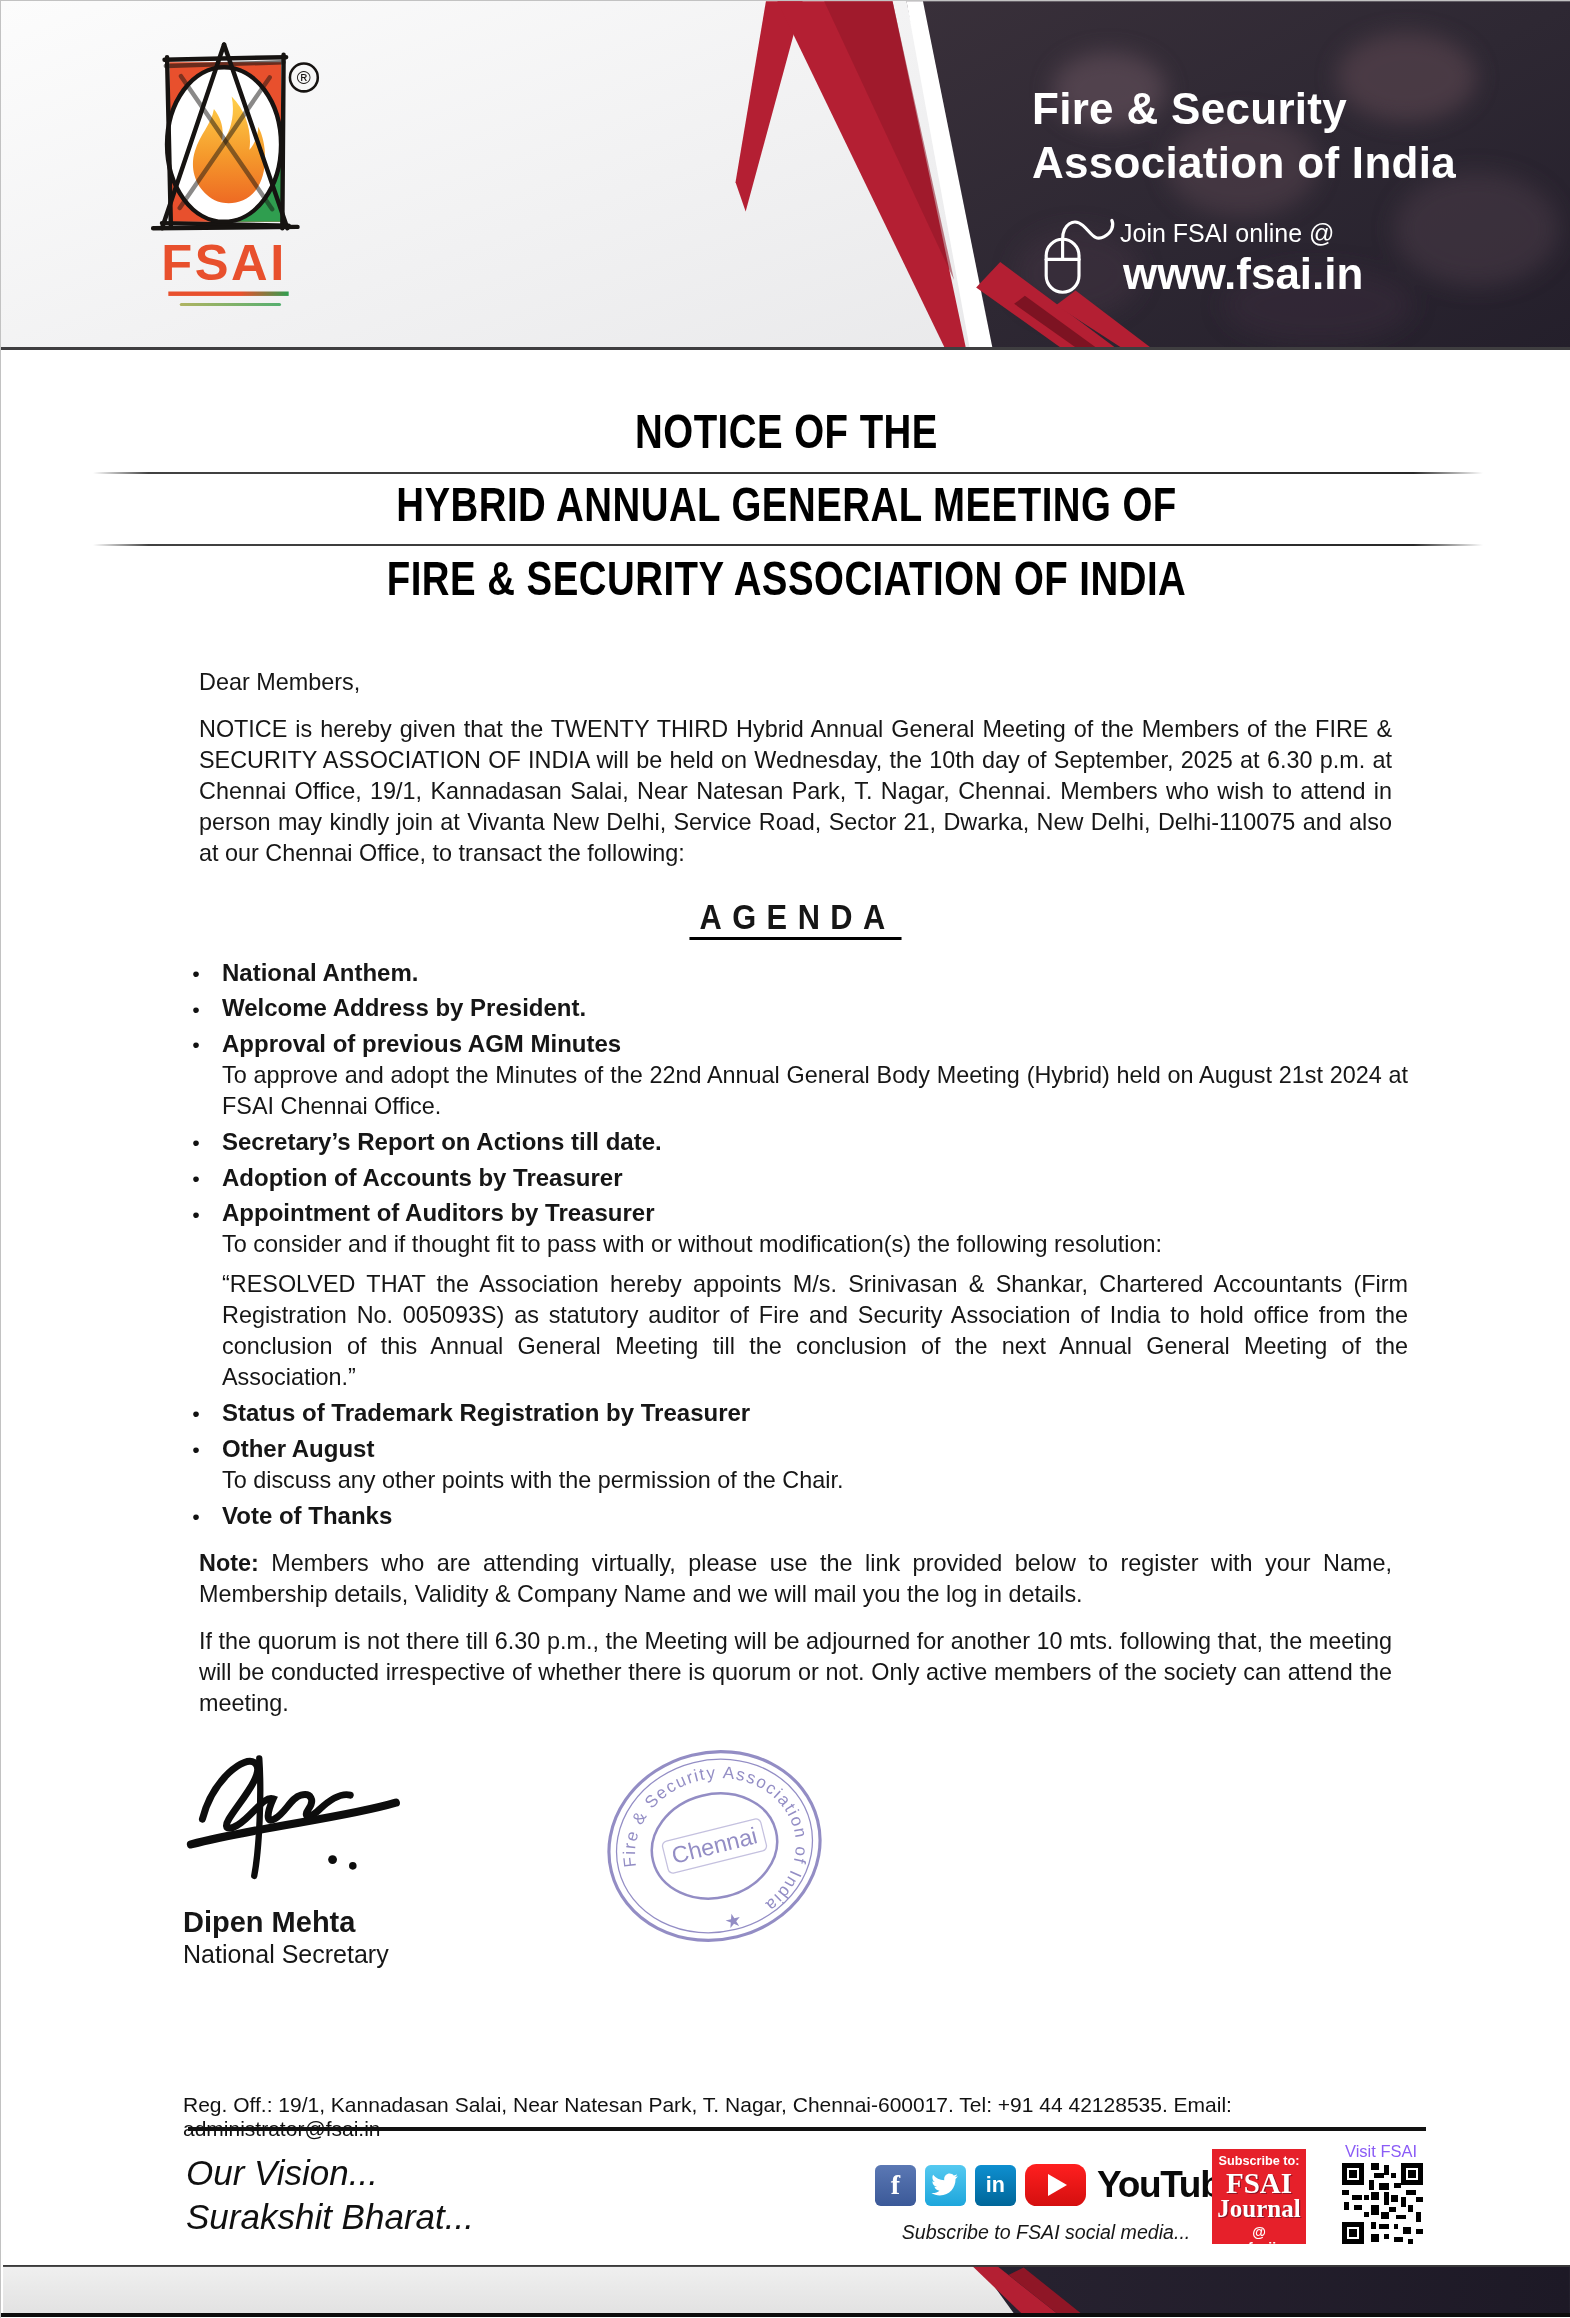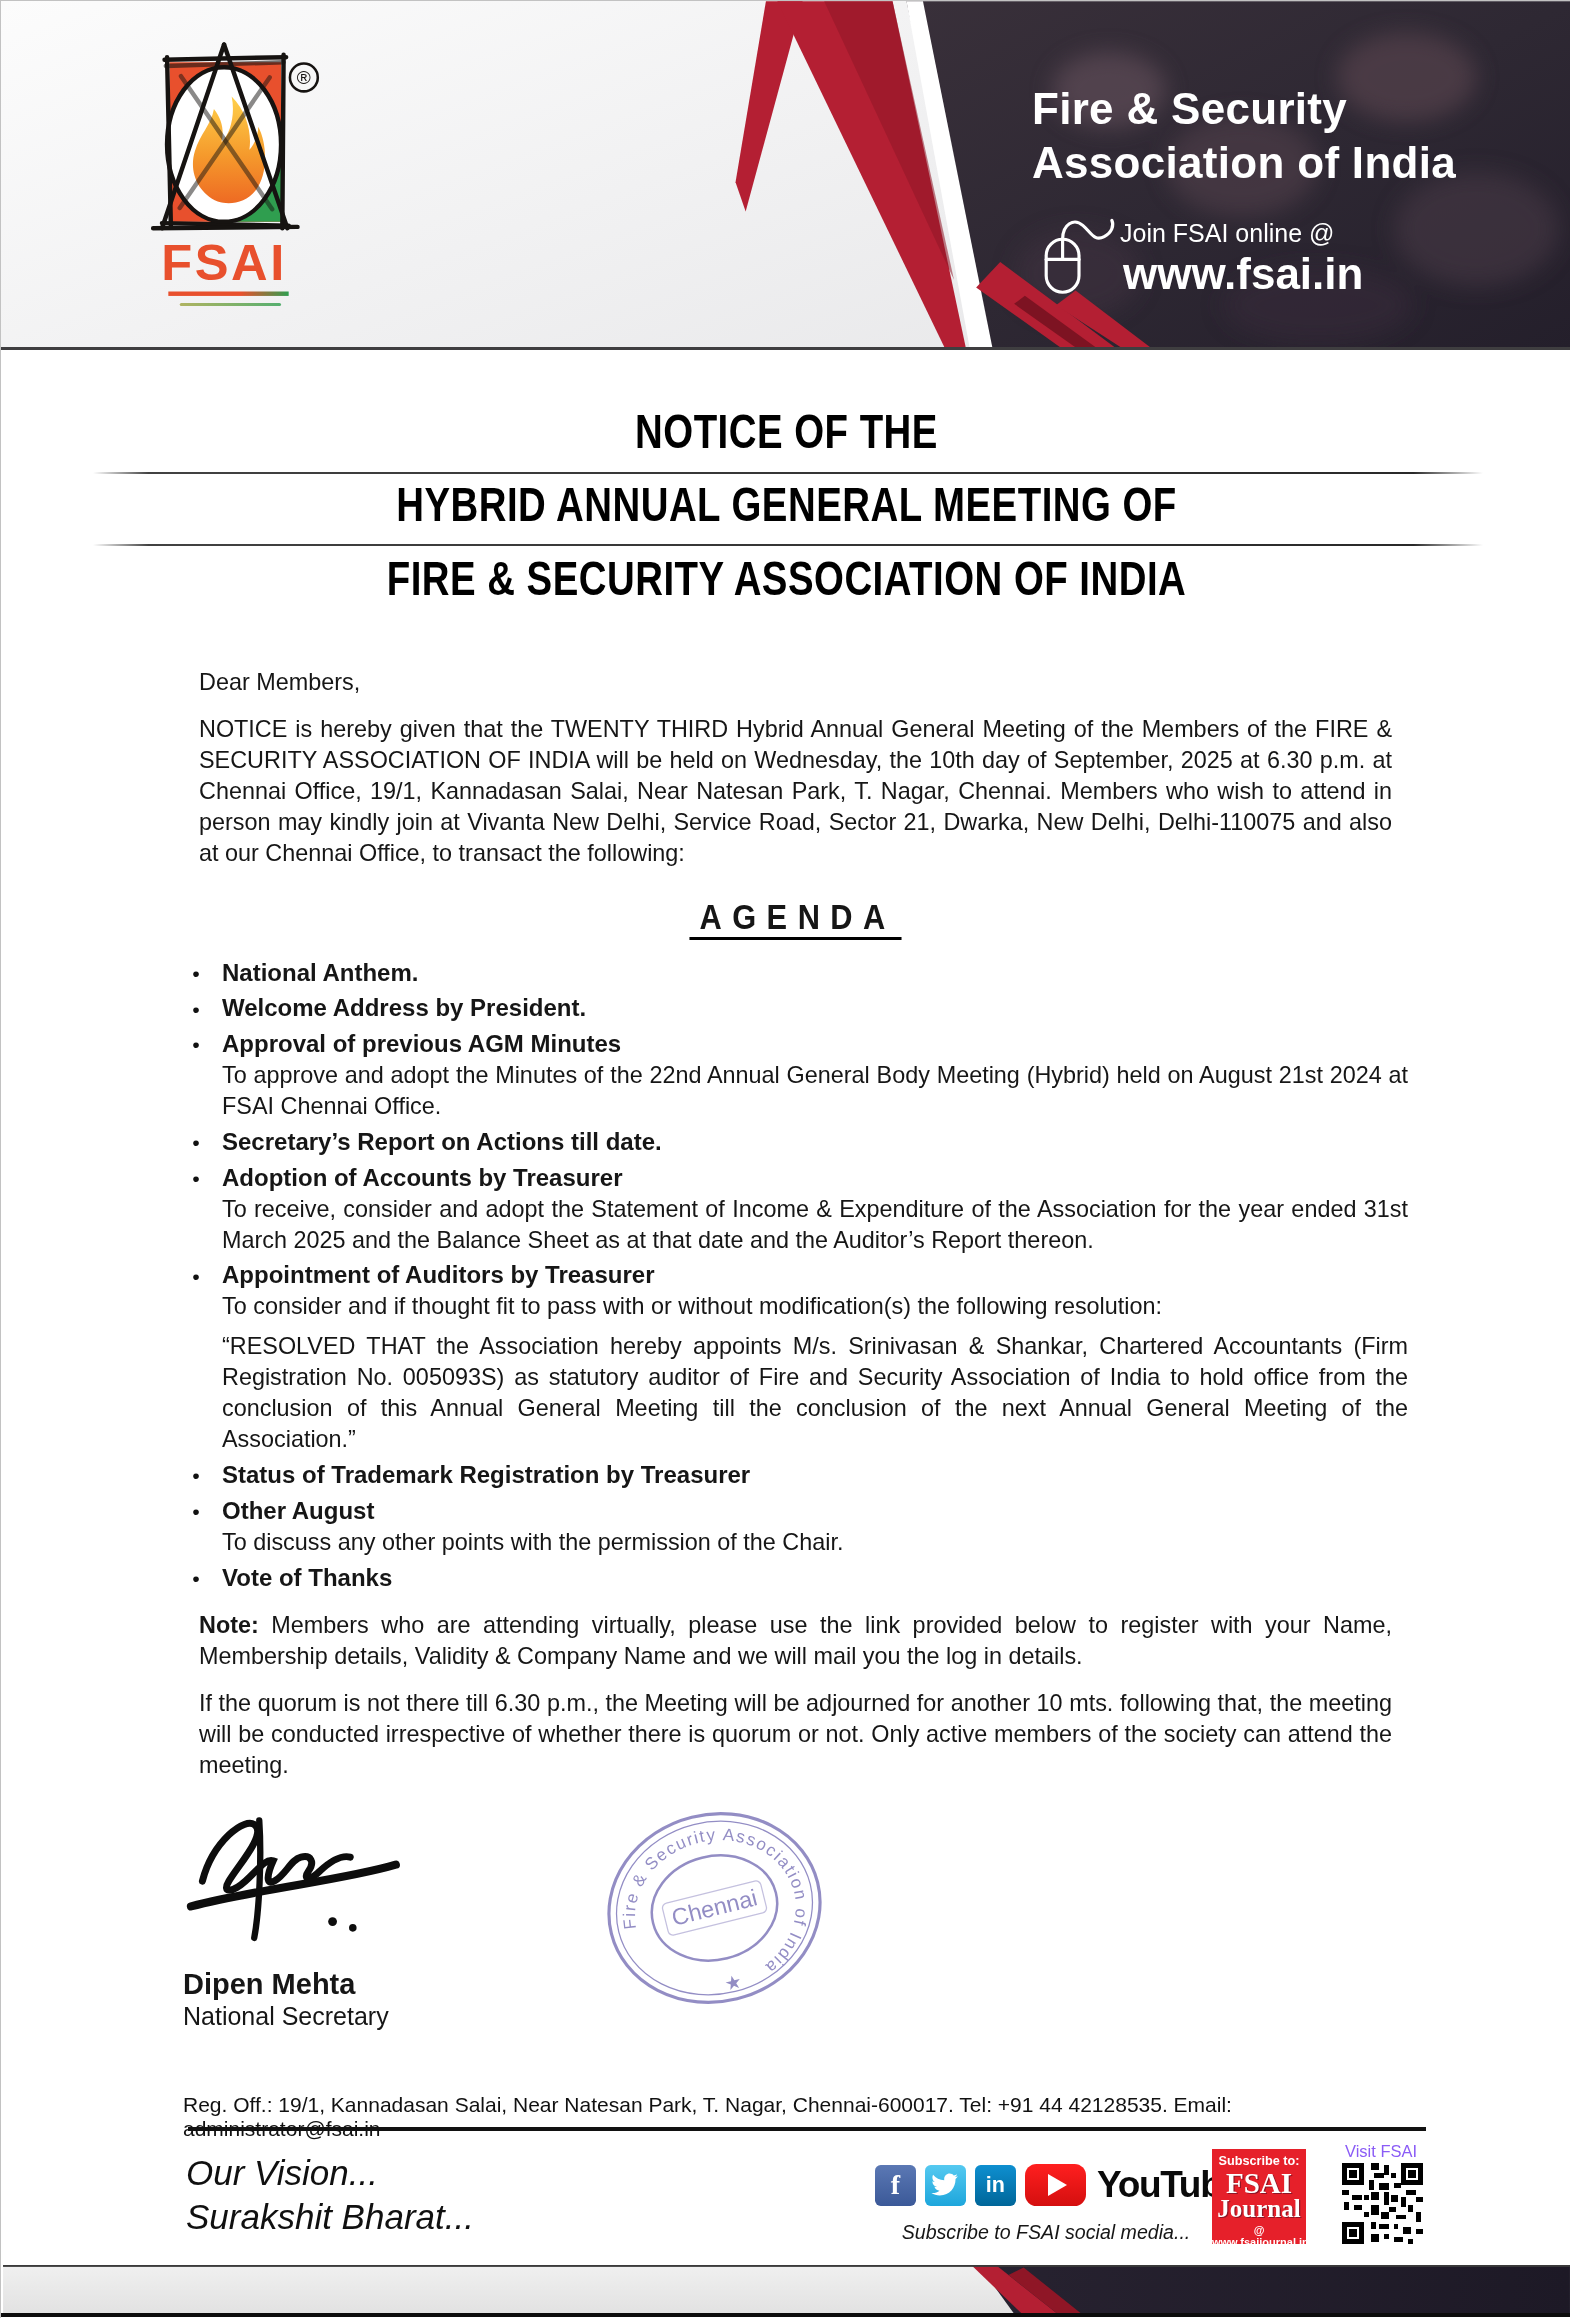--- a/index.html
+++ b/index.html
@@ -63,21 +63,21 @@
   .glyph{color:#fff;font-weight:bold;font-size:28px;font-family:"Liberation Serif",serif;}
   .li-glyph{font-family:"Liberation Sans",sans-serif;font-size:21.5px;font-weight:bold;}
   .sub-social{margin-top:15px;font-style:italic;font-size:19.6px;text-align:center;width:342px;}
   .journal{position:absolute;left:1211px;top:2148px;width:94px;height:95px;background:#e6202a;
            color:#fff;text-align:center;cursor:pointer;box-shadow:inset 0 0 0 1.3px #e6202a;}
   .j-sub{font-size:12.7px;font-weight:bold;margin-top:5px;}
   .j-big{font-family:"Liberation Serif",serif;font-weight:bold;font-size:29px;line-height:25px;margin-top:2.5px;
          text-shadow:1.3px 1.3px 0 #8f1626;}
   .j-big2{font-family:"Liberation Serif",serif;font-weight:bold;font-size:25px;line-height:25px;
           text-shadow:1.3px 1.3px 0 #8f1626;}
-  .j-url{font-size:11px;font-weight:bold;margin-top:3.8px;}
+  .j-url{font-size:14px;font-weight:bold;margin-top:3.8px;}
   .visit{position:absolute;left:1337px;top:2141px;width:86px;text-align:center;font-size:16.5px;color:#8b5cf6;}
   .qr{position:absolute;left:1341px;top:2162px;cursor:pointer;}
   .bottombar{position:absolute;left:0;top:2264px;width:1571px;height:48px;}
   .bottomline{position:absolute;left:0;top:2312px;width:1571px;height:4.4px;background:#0c0c0c;}
 </style>
 </head>
 <body>
 
 <div id="page">
 
@@ -190,21 +190,20 @@
     <div class="agenda-head-wrap">
       <span class="agenda-head">AGENDA</span>
     </div>
 
     <div class="ai"><span class="ai-label">National Anthem.</span></div>
     <div class="ai"><span class="ai-label">Welcome Address by President.</span></div>
     <div class="ai"><span class="ai-label">Approval of previous AGM Minutes</span></div>
     <div class="ai-detail">To approve and adopt the Minutes of the 22nd Annual General Body Meeting (Hybrid) held on August 21st 2024 at FSAI Chennai Office.</div>
     <div class="ai"><span class="ai-label">Secretary’s Report on Actions till date.</span></div>
     <div class="ai"><span class="ai-label">Adoption of Accounts by Treasurer</span></div>
-    <div class="ai-detail">To receive, consider and adopt the Statement of Income &amp; Expenditure of the Association for the year ended 31st March 2025 and the Balance Sheet as at that date and the Auditor’s Report thereon.</div>
     <div class="ai"><span class="ai-label">Appointment of Auditors by Treasurer</span></div>
     <div class="ai-detail">To consider and if thought fit to pass with or without modification(s) the following resolution:</div>
     <div class="ai-detail2">“RESOLVED THAT the Association hereby appoints M/s. Srinivasan &amp; Shankar, Chartered Accountants (Firm Registration No. 005093S) as statutory auditor of Fire and Security Association of India to hold office from the conclusion of this Annual General Meeting till the conclusion of the next Annual General Meeting of the Association.”</div>
     <div class="ai"><span class="ai-label">Status of Trademark Registration by Treasurer</span></div>
     <div class="ai"><span class="ai-label">Other August</span></div>
     <div class="ai-detail">To discuss any other points with the permission of the Chair.</div>
     <div class="ai"><span class="ai-label">Vote of Thanks</span></div>
 
     <p class="jp note-p">
       <span class="b">Note:</span>

